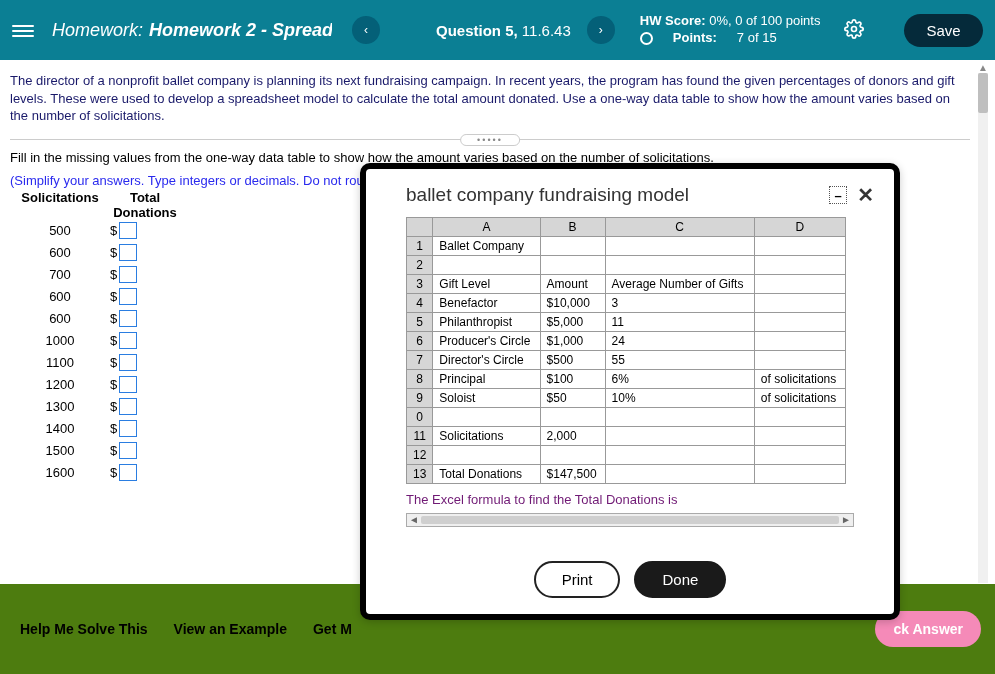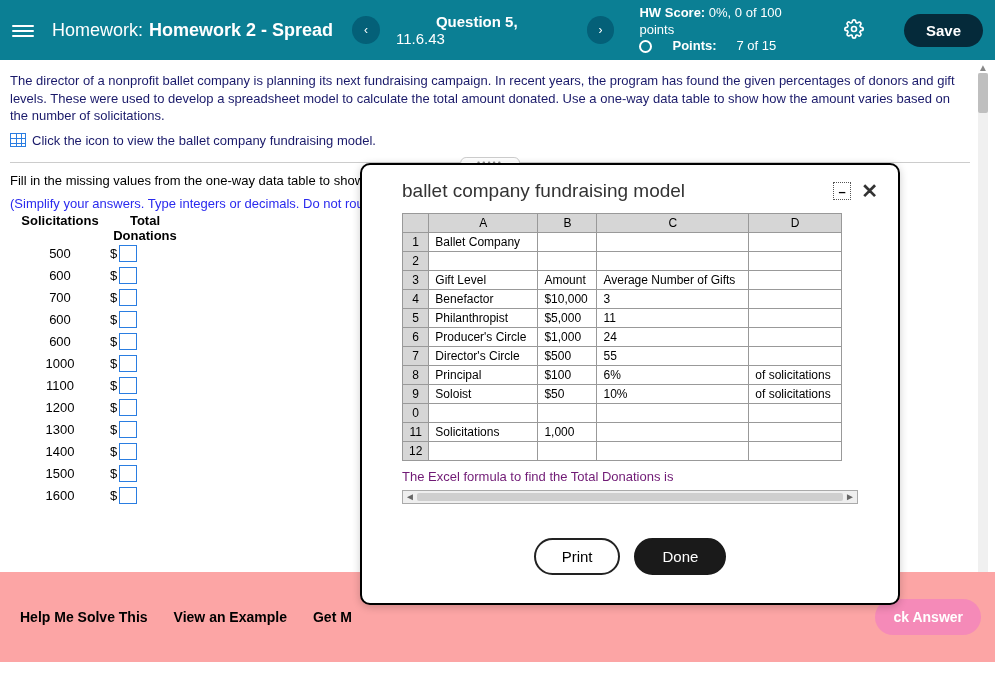--- a/index.html
+++ b/index.html
@@ -2,33 +2,33 @@
 <html><head>
 <meta charset="utf-8">
 <style>
 * { box-sizing: border-box; margin: 0; padding: 0; }
 body { font-family: Arial, Helvetica, sans-serif; font-size: 13px; background: #fff; width: 995px; height: 674px; overflow: hidden; position: relative; }
 
 
 .topbar { background: #0b7f94; color: #fff; height: 60px; display: flex; align-items: center; padding: 0 12px; position: relative; }
 .hamburger { width: 22px; height: 16px; cursor: pointer; margin-right: 18px; }
 .hamburger div { height: 2px; background: #fff; margin: 3px 0; border-radius: 1px; }
-.hw-title-wrap { display: flex; align-items: flex-end; flex: 0 0 auto; width: 280px; overflow: hidden; white-space: nowrap; }
+.hw-title-wrap { display: flex; align-items: flex-end; flex: 0 0 auto; width: 280px; overflow: hidden; white-space: nowrap; font-style: italic; }
 .hw-label { font-size: 18px; margin-right: 6px; }
 .hw-name { font-size: 18px; font-weight: bold; }
 .nav-circle { width: 28px; height: 28px; border-radius: 50%; background: #046078; display: inline-flex; align-items: center; justify-content: center; color: #fff; cursor: pointer; font-size: 12px; }
 .question-block { margin: 0 20px; font-size: 15px; display: flex; align-items: center; gap: 16px; }
 .qb-text { }
 .qb-text .bold { font-weight: bold; margin-left: 40px; }
 .score-block { margin-left: 5px; font-size: 13px; line-height: 1.3; }
 .score-block .bold { font-weight: bold; }
 .score-row2 { display: flex; align-items: center; gap: 20px; }
 .circ-o { width: 13px; height: 13px; border: 2px solid #fff; border-radius: 50%; display: inline-block; }
 .gear { margin-left: 24px; cursor: pointer; }
-.save-btn { margin-left: 40px; background: #052a3a; color: #fff; border: none; border-radius: 18px; padding: 8px 22px; font-size: 15px; font-weight: bold; cursor: pointer; }
+.save-btn { margin-left: 40px; background: #052a3a; color: #fff; border: none; border-radius: 18px; padding: 8px 22px; font-size: 15px; font-weight: normal; cursor: pointer; }
 
 
 .main { position: relative; padding: 12px 10px; height: 520px; }
 .scrollbar { position: absolute; right: 4px; top: 62px; width: 16px; height: 510px; }
 .sb-track { background: #f0f0f0; width: 10px; height: 100%; margin: 0 auto; }
 .sb-thumb { background: #bfbfbf; width: 10px; height: 40px; border-radius: 2px; }
 .sb-arrow { color: #888; font-size: 10px; text-align: center; }
 .problem-text { color: #1a1a6a; font-size: 13px; line-height: 1.35; max-width: 950px; }
 .icon-hint { display: flex; align-items: center; gap: 6px; margin-top: 8px; color: #1a1a6a; }
 .grid-icon { width: 16px; height: 14px; border: 1px solid #2a7de1; display: inline-block; background: linear-gradient(#2a7de1,#2a7de1) 0 4px/100% 1px no-repeat, linear-gradient(#2a7de1,#2a7de1) 0 9px/100% 1px no-repeat, linear-gradient(#2a7de1,#2a7de1) 5px 0/1px 100% no-repeat, linear-gradient(#2a7de1,#2a7de1) 10px 0/1px 100% no-repeat; cursor: pointer;}
@@ -42,40 +42,40 @@
 .dt-headers { display: flex; font-weight: bold; text-align: center; font-size: 13px; }
 .dt-h1 { width: 100px; }
 .dt-h2 { width: 70px; }
 .dt-row { display: flex; align-items: center; height: 22px; }
 .dt-sol { width: 100px; text-align: center; }
 .dt-donwrap { display: flex; align-items: center; }
 .dollar { margin-right: 2px; }
 .dt-input { width: 18px; height: 17px; border: 1px solid #2a7de1; background: #fff; }
 
 
-.bottombar { position: absolute; left: 0; right: 0; bottom: 12px; height: 90px; background: #fca5a5; display: flex; align-items: center; padding: 0 20px; gap: 26px; }
+.bottombar { position: absolute; left: 0; right: 0; bottom: 0; height: 90px; background: #4d7c0f; display: flex; align-items: center; padding: 0 20px; gap: 26px; }
 .bb-btn { font-weight: bold; font-size: 14px; cursor: pointer; }
 .check-answer { position: absolute; right: 14px; background: #f58ab8; color: #fff; border-radius: 20px; padding: 10px 18px; font-weight: bold; font-size: 14px; }
 
 
-.modal { position: absolute; left: 360px; top: 163px; width: 540px; background: #fff; border: 2px solid #000000; border-radius: 10px; box-shadow: 0 2px 8px rgba(0,0,0,0.2); z-index: 10; }
+.modal { position: absolute; left: 360px; top: 163px; width: 540px; background: #fff; border: 6px solid #000000; border-radius: 10px; box-shadow: 0 2px 8px rgba(0,0,0,0.2); z-index: 10; }
 .modal-head { display: flex; justify-content: space-between; align-items: center; padding: 14px 20px 10px 40px; }
 .modal-title { font-size: 19px; color: #333; }
 .modal-close-group { display: flex; align-items: center; gap: 10px; }
 .min-box { border: 1px dotted #555; width: 18px; height: 18px; display: flex; align-items: center; justify-content: center; font-weight: bold; cursor: pointer; }
 .close-x { font-size: 20px; cursor: pointer; color: #333; font-weight: bold;}
 .modal-body { padding: 0 40px 10px 40px; }
 .excel { border: 1px solid #888; border-collapse: collapse; font-size: 12px; width: 440px; }
 .excel th { background: #d6d6d6; border: 1px solid #999; padding: 2px 4px; font-weight: normal; text-align: center; }
 .excel td { border: 1px solid #999; padding: 2px 6px; white-space: nowrap;}
 .excel .rownum { background: #d6d6d6; text-align: center; width: 22px; }
 .excel-note { font-size: 13px; color: #701a75; margin-top: 8px; line-height: 1.3; }
 .hscroll { height: 14px; border: 1px solid #aaa; margin-top: 4px; display: flex; align-items: center; justify-content: space-between; padding: 0 2px; color: #666; font-size: 10px; background: #efefef;}
 .hscroll .hbar { flex: 1; height: 8px; background: #cfcfcf; margin: 0 2px; border-radius: 2px;}
-.modal-foot { display: flex; justify-content: center; gap: 14px; padding: 24px 0 28px 0; }
+.modal-foot { display: flex; justify-content: center; gap: 14px; padding: 24px 0 16px 0; }
 .pill-btn { border-radius: 20px; padding: 8px 26px; font-size: 15px; cursor: pointer; border: 2px solid #222; background: #fff; font-weight: 500;}
 .pill-btn.dark { background: #1a1a1a; color: #fff; border-color: #1a1a1a; }
 </style>
 </head>
 <body>
 
 <div class="topbar">
   <div class="hamburger">
       <div></div>
       <div></div>
@@ -113,24 +113,20 @@
 <div class="scrollbar">
   <div class="sb-arrow">▲</div>
   <div class="sb-track">
       <div class="sb-thumb"></div>
     </div>
   <div class="sb-arrow">▼</div>
 </div>
 
 <div class="main">
   <div class="problem-text">The director of a nonprofit ballet company is planning its next fundraising campaign. In recent years, the program has found the given percentages of donors and gift levels. These were used to develop a spreadsheet model to calculate the total amount donated. Use a one-way data table to show how the amount varies based on the number of solicitations.</div>
-  <div class="icon-hint">
-    <span class="grid-icon"></span>
-    <span>Click the icon to view the ballet company fundraising model.</span>
-  </div>
   <div class="hr">
       <span class="dots">•••••</span>
     </div>
   <div class="instruction">Fill in the missing values from the one-way data table to show how the amount varies based on the number of solicitations.</div>
   <div class="simplify">(Simplify your answers. Type integers or decimals. Do not round.)</div>
 
   <div class="dt-wrap">
     <div class="dt-headers">
       <div class="dt-h1">Solicitations</div>
       <div class="dt-h2">Total Donations</div>
@@ -317,28 +313,35 @@
           <tr>
             <td class="rownum">0</td>
             <td></td>
             <td></td>
             <td></td>
             <td></td>
           </tr>
           <tr>
             <td class="rownum">11</td>
             <td>Solicitations</td>
-            <td>1,000</td>
+            <td>2,000</td>
             <td></td>
             <td></td>
           </tr>
           <tr>
             <td class="rownum">12</td>
             <td></td>
             <td></td>
+            <td></td>
+            <td></td>
+          </tr>
+          <tr>
+            <td class="rownum">13</td>
+            <td>Total Donations</td>
+            <td>$147,500</td>
             <td></td>
             <td></td>
           </tr>
         </tbody>
     </table>
     <div class="excel-note">
       <span>The Excel formula to find the Total Donations is</span><br>
     </div>
     <div class="hscroll">
         <span>◄</span>

